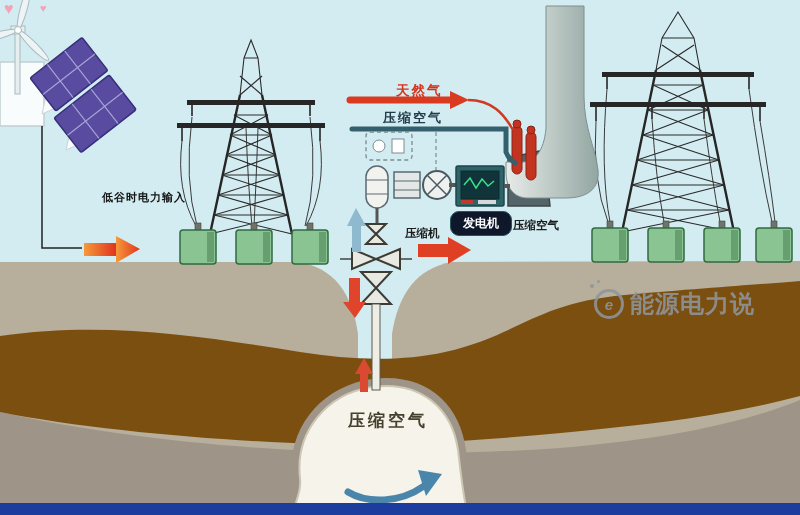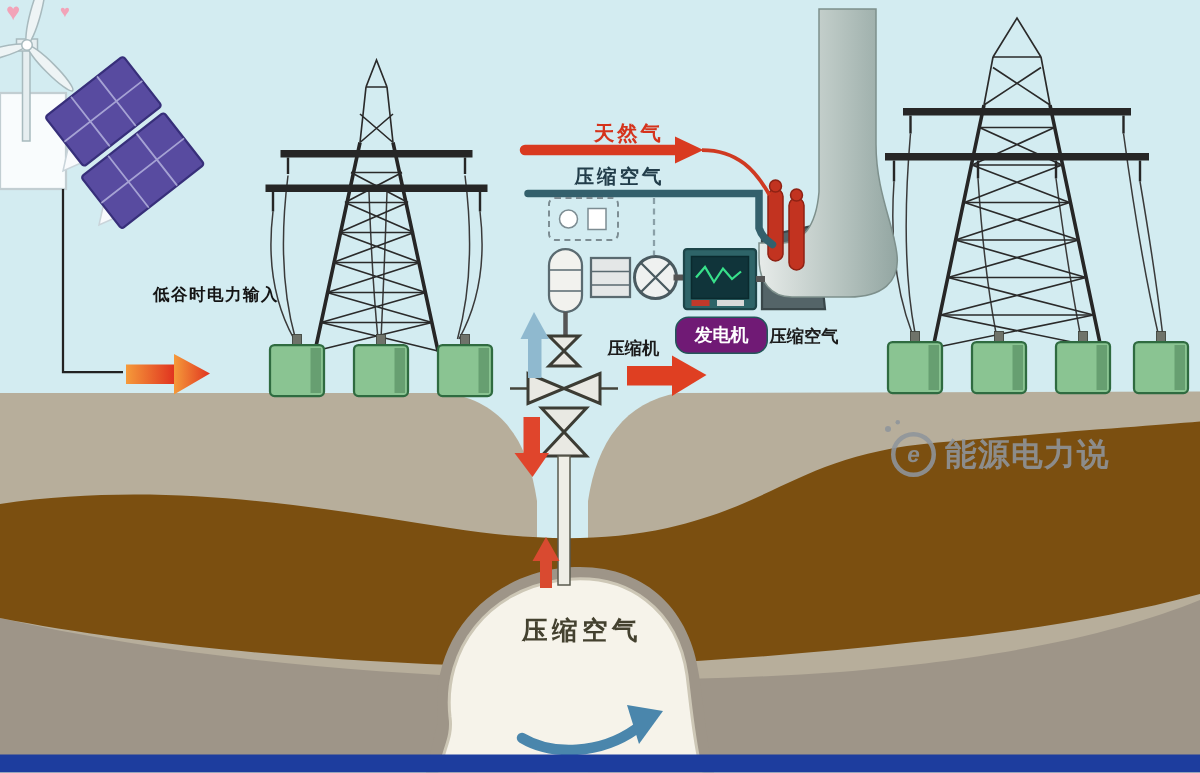--- a/index.html
+++ b/index.html
@@ -10,29 +10,29 @@
   .steel{stroke:#262626;stroke-width:2.4;fill:none;}
   .steelthin{stroke:#2a2a2a;stroke-width:1.1;fill:none;}
   .wire{stroke:#3a3a3a;stroke-width:1;fill:none;}
   .armfill{fill:#262626;}
   .ins{stroke:#262626;stroke-width:1.6;}
   .gbox{fill:#8ac492;stroke:#2f6b40;stroke-width:1.5;}
   .gshade{fill:rgba(38,92,52,0.35);}
   .knob{fill:#6f736a;stroke:#41453e;stroke-width:0.6;}
   .valve{fill:#e9e9e3;stroke:#3c3c34;stroke-width:2;}
   .badge{position:absolute;left:450px;top:211px;width:60px;padding:3px 0;
-         background:#701a75;border:1px solid #24565a;border-radius:9px;
+         background:#0f172a;border:1px solid #24565a;border-radius:9px;
          color:#fff;font-size:12px;font-weight:bold;text-align:center;}
   .heart{position:absolute;color:#f2a3b8;}
   #watermark{position:absolute;left:594px;top:288px;display:flex;align-items:center;
              gap:6px;opacity:0.88;}
   #wm-circle{width:24px;height:24px;border:3px solid #8f959c;border-radius:50%;
              display:flex;align-items:center;justify-content:center;
              color:#8f959c;font-size:15px;font-weight:bold;font-style:italic;}
-  #wm-text{color:#8f959c;font-size:21px;font-weight:bold;letter-spacing:1px;}
+  #wm-text{color:#8f959c;font-size:24px;font-weight:bold;letter-spacing:1px;}
   .wm-dot{position:absolute;background:#8f959c;border-radius:50%;}
 </style>
 </head>
 <body>
 
 <div id="stage">
 
 <svg width="800" height="515" viewBox="0 0 800 515">
   <defs>
     <linearGradient id="gchim" x1="0" y1="0" x2="1" y2="0">
@@ -223,21 +223,21 @@
     </g>
     <g fill="#df3f22">
       <rect x="418" y="244" width="30" height="13"></rect>
           <polygon points="448,237 448,264 471,250"></polygon>
     </g>
   </g>
 
   <rect x="0" y="503" width="800" height="12" fill="#1d3d9e"></rect>
 </svg>
 
-<div class="lbl" style="left:396px;top:84px;color:#d5331c;font-size:13.5px;letter-spacing:2px;font-family:Liberation Mono, monospace;">天然气</div>
+<div class="lbl" style="left:396px;top:84px;color:#d5331c;font-size:13.5px;letter-spacing:2px;">天然气</div>
 
 <div class="lbl" style="left:383px;top:111px;color:#223d4a;font-size:13px;letter-spacing:2px;">压缩空气</div>
 
 <div class="lbl" style="left:102px;top:192px;color:#141414;font-size:11px;letter-spacing:1px;">低谷时电力输入</div>
 
 <div class="lbl" style="left:405px;top:228px;color:#1c1c1c;font-size:11.5px;">压缩机</div>
 
 <div class="badge">发电机</div>
 
 <div class="lbl" style="left:513px;top:220px;color:#1c1c1c;font-size:11.5px;">压缩空气</div>

